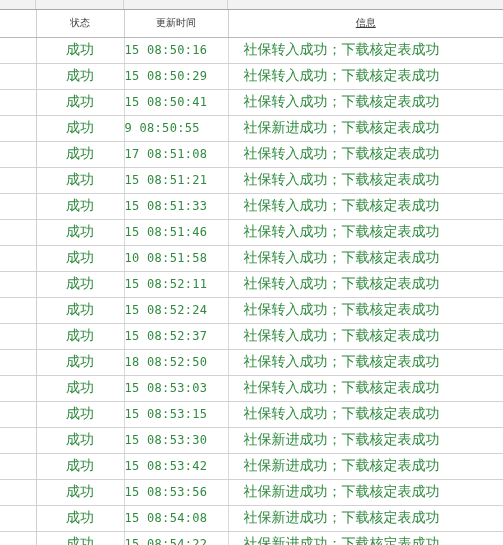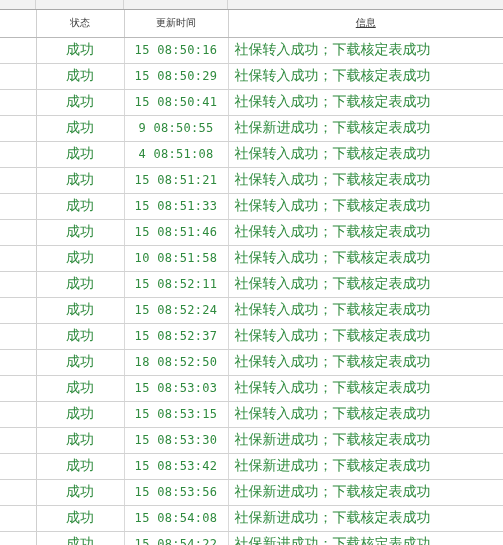--- a/index.html
+++ b/index.html
@@ -83,31 +83,30 @@
   }
 
   td.cell-status {
     text-align: center;
     color: #2f8b3e;
     font-family: "Liberation Sans", sans-serif;
     font-size: 14px;
   }
 
   td.cell-time {
-    text-align: center;
     color: #2f8b3e;
     font-family: "DejaVu Sans Mono", monospace;
     font-size: 12px;
     letter-spacing: 0.3px;
   }
 
   td.cell-info {
     text-align: left;
     color: #2f8b3e;
-    padding-left: 6px;
+    padding-left: 15px;
     font-size: 14px;
   }
 
   
   tbody tr.clipped td { border-bottom: none; }
 </style>
 </head>
 <body>
 
 <div id="app">
@@ -154,21 +153,21 @@
         </tr>
         <tr>
           <td class="cell-sel"></td>
           <td class="cell-status">成功</td>
           <td class="cell-time">9 08:50:55</td>
           <td class="cell-info last">社保新进成功；下载核定表成功</td>
         </tr>
         <tr>
           <td class="cell-sel"></td>
           <td class="cell-status">成功</td>
-          <td class="cell-time">4 08:51:08</td>
+          <td class="cell-time">17 08:51:08</td>
           <td class="cell-info last">社保转入成功；下载核定表成功</td>
         </tr>
         <tr>
           <td class="cell-sel"></td>
           <td class="cell-status">成功</td>
           <td class="cell-time">15 08:51:21</td>
           <td class="cell-info last">社保转入成功；下载核定表成功</td>
         </tr>
         <tr>
           <td class="cell-sel"></td>

